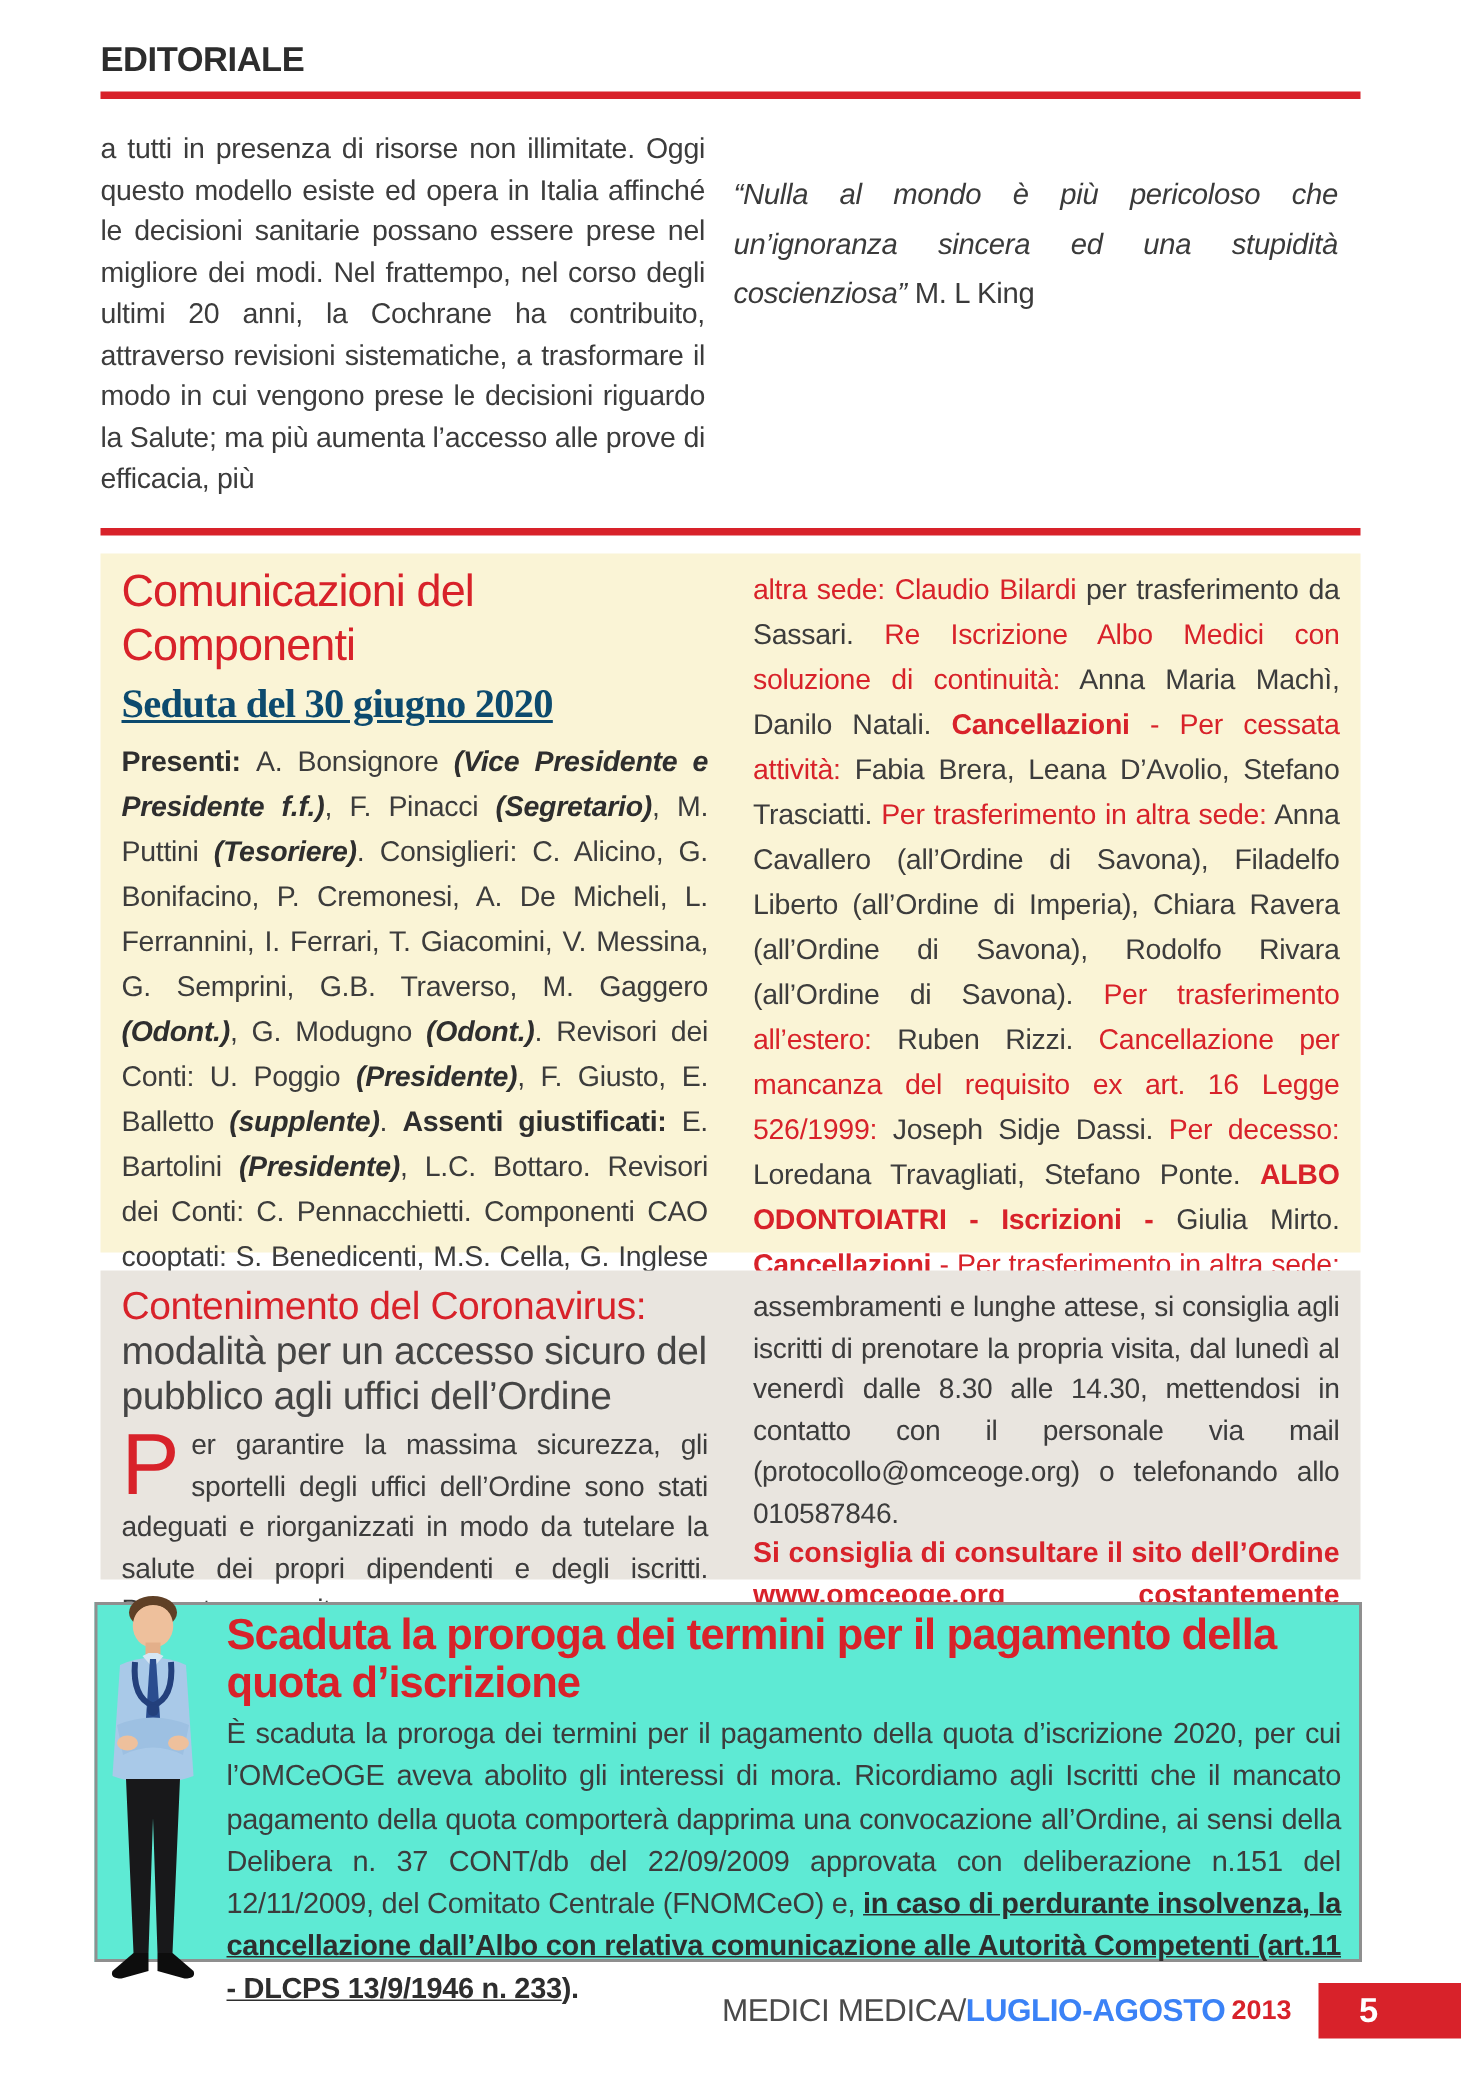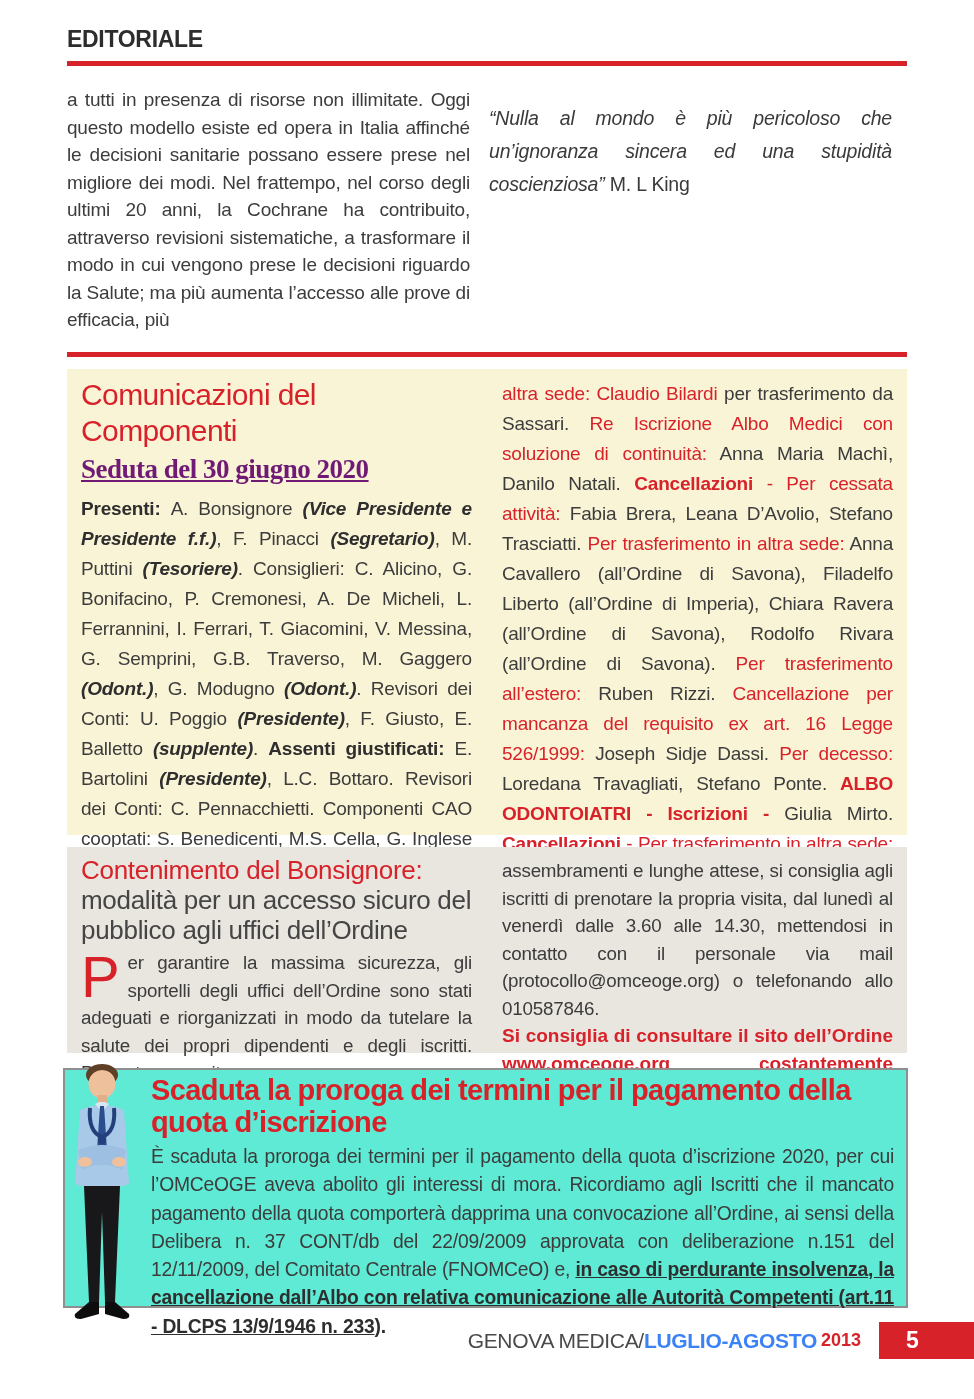--- a/index.html
+++ b/index.html
@@ -7,36 +7,36 @@
         font-family:"Liberation Sans",sans-serif;color:#3c3c3c;}
 
   
   .sec-title{position:absolute;left:67px;font-weight:bold;font-size:23px;
              letter-spacing:-0.3px;color:#2d2d2d;}
   .rule{position:absolute;left:67px;width:840px;height:5px;background:#d8222a;}
 
   
   .ed-cols{position:absolute;left:67px;top:86px;width:840px;display:flex;gap:19px;}
   .ed-col{width:403px;font-size:19px;line-height:27.5px;text-align:justify;letter-spacing:-0.2px;}
-  .quote{margin-top:16px;font-style:italic;font-size:19.5px;line-height:33px;color:#3a3a3a;}
+  .quote{margin-top:28px;font-style:italic;font-size:19.5px;line-height:33px;color:#3a3a3a;}
   .quote .attr{font-style:normal;}
 
   
   .run-b{font-weight:bold;color:#2e2e2e;}
   .run-bi{font-weight:bold;font-style:italic;color:#2e2e2e;}
   .run-r{color:#d8222a;}
   .run-rb{color:#d8222a;font-weight:bold;}
   .run-bu{font-weight:bold;color:#2e2e2e;text-decoration:underline;}
 
   
   .consiglio{position:absolute;left:67px;top:369px;width:840px;height:466px;
              background:#faf4d6;box-sizing:border-box;padding:8px 14px;display:flex;gap:30px;}
   .consiglio .col{width:50%;}
   .consiglio-title{color:#d8222a;font-size:30px;letter-spacing:-0.6px;line-height:36px;}
-  .consiglio-sub{display:inline-block;color:#701a75;font-size:27px;font-weight:bold;
+  .consiglio-sub{display:inline-block;color:#0c4a6e;font-size:27px;font-weight:bold;
                  text-decoration:underline;margin-top:5px;letter-spacing:-0.5px;
                  font-family:"Liberation Serif",serif;}
   .box-text{font-size:19px;line-height:30px;text-align:justify;letter-spacing:-0.2px;margin:0;}
   .consiglio .box-text{margin-top:9px;}
   .movimento{color:#d8222a;text-decoration:underline;font-size:19px;line-height:30px;}
   .albo-line{font-size:19px;line-height:30px;}
 
   
   .corona{position:absolute;left:67px;top:847px;width:840px;height:206px;
           background:#e9e5df;box-sizing:border-box;padding:8px 14px;display:flex;gap:30px;}
@@ -91,26 +91,26 @@
       <div class="movimento">MOVIMENTO DEGLI ISCRITTI</div>
       <div class="albo-line"><span class="run-rb">ALBO MEDICI - Iscrizioni - </span><span class="run-r">Per trasferimento da</span></div>
     </div>
     <div class="col">
       <p class="box-text" style="margin-top:2px;"><span class="run-r">altra sede: Claudio Bilardi </span><span>per trasferimento da Sassari. </span><span class="run-r">Re Iscrizione Albo Medici con soluzione di continuità: </span><span>Anna Maria Machì, Danilo Natali. </span><span class="run-rb">Cancellazioni</span><span class="run-r"> - Per cessata attività: </span><span>Fabia Brera, Leana D’Avolio, Stefano Trasciatti. </span><span class="run-r">Per trasferimento in altra sede: </span><span>Anna Cavallero (all’Ordine di Savona), Filadelfo Liberto (all’Ordine di Imperia), Chiara Ravera (all’Ordine di Savona), Rodolfo Rivara (all’Ordine di Savona). </span><span class="run-r">Per trasferimento all’estero: </span><span>Ruben Rizzi. </span><span class="run-r">Cancellazione per mancanza del requisito ex art. 16 Legge 526/1999: </span><span>Joseph Sidje Dassi. </span><span class="run-r">Per decesso: </span><span>Loredana Travagliati, Stefano Ponte. </span><span class="run-rb">ALBO ODONTOIATRI - Iscrizioni - </span><span>Giulia Mirto. </span><span class="run-rb">Cancellazioni</span><span class="run-r"> - Per trasferimento in altra sede: </span><span>Lorenzo Bottino (all’Ordine di Alessandria).</span></p>
     </div>
   </div>
 
   <div class="corona">
     <div class="col">
-      <div class="corona-title-red">Contenimento del Bonsignore:</div>
+      <div class="corona-title-red">Contenimento del Coronavirus:</div>
       <div class="corona-title-dark">modalità per un accesso sicuro del pubblico agli uffici dell’Ordine</div>
       <div class="box-text"><span class="dropcap">P</span><span>er garantire la massima sicurezza, gli sportelli degli uffici dell’Ordine sono stati adeguati e riorganizzati in modo da tutelare la salute dei propri dipendenti e degli iscritti. Pertanto, per evitare</span></div>
     </div>
     <div class="col">
-      <p class="box-text" style="margin-top:2px;">assembramenti e lunghe attese, si consiglia agli iscritti di prenotare la propria visita, dal lunedì al venerdì dalle 3.60 alle 14.30, mettendosi in contatto con il personale via mail (protocollo@omceoge.org) o telefonando allo 010587846.</p>
+      <p class="box-text" style="margin-top:2px;">assembramenti e lunghe attese, si consiglia agli iscritti di prenotare la propria visita, dal lunedì al venerdì dalle 8.30 alle 14.30, mettendosi in contatto con il personale via mail (protocollo@omceoge.org) o telefonando allo 010587846.</p>
       <p class="red-strong">Si consiglia di consultare il sito dell’Ordine www.omceoge.org costantemente aggiornato.</p>
     </div>
   </div>
 
   <div class="quota">
     <svg class="doctor" viewBox="0 0 94 262" xmlns="http://www.w3.org/2000/svg">
 
       <ellipse cx="47" cy="13" rx="16" ry="11" fill="#5f4026"></ellipse>
 
       <ellipse cx="47" cy="22" rx="13.5" ry="14.5" fill="#eec09c"></ellipse>
@@ -136,19 +136,19 @@
       <path d="M34 240 L20 252 Q18 257 26 257 L44 252 L44 240 Z" fill="#0d0d0d"></path>
       <path d="M60 240 L74 252 Q76 257 68 257 L50 252 L50 240 Z" fill="#0d0d0d"></path>
     </svg>
     <div class="quota-content">
       <div class="quota-title">Scaduta la proroga dei termini per il pagamento della quota d’iscrizione</div>
       <div class="quota-body"><span>È scaduta la proroga dei termini per il pagamento della quota d’iscrizione 2020, per cui l’OMCeOGE aveva abolito gli interessi di mora. Ricordiamo agli Iscritti che il mancato pagamento della quota comporterà dapprima una convocazione all’Ordine, ai sensi della Delibera n. 37 CONT/db del 22/09/2009 approvata con deliberazione n.151 del 12/11/2009, del Comitato Centrale (FNOMCeO) e, </span><span class="run-bu">in caso di perdurante insolvenza, la cancellazione dall’Albo con relativa comunicazione alle Autorità Competenti  (art.11 - DLCPS 13/9/1946 n. 233</span><span class="run-b">).</span></div>
     </div>
   </div>
 
   <div class="footer">
-    <span class="footer-journal">GENOVA MEDICA/</span>
+    <span class="footer-journal">MEDICI MEDICA/</span>
     <span class="footer-issue">LUGLIO-AGOSTO</span>
     <span class="footer-year">2013</span>
     <div class="page-box"><span>5</span></div>
   </div>
 
 </div>
 
 </body></html>

